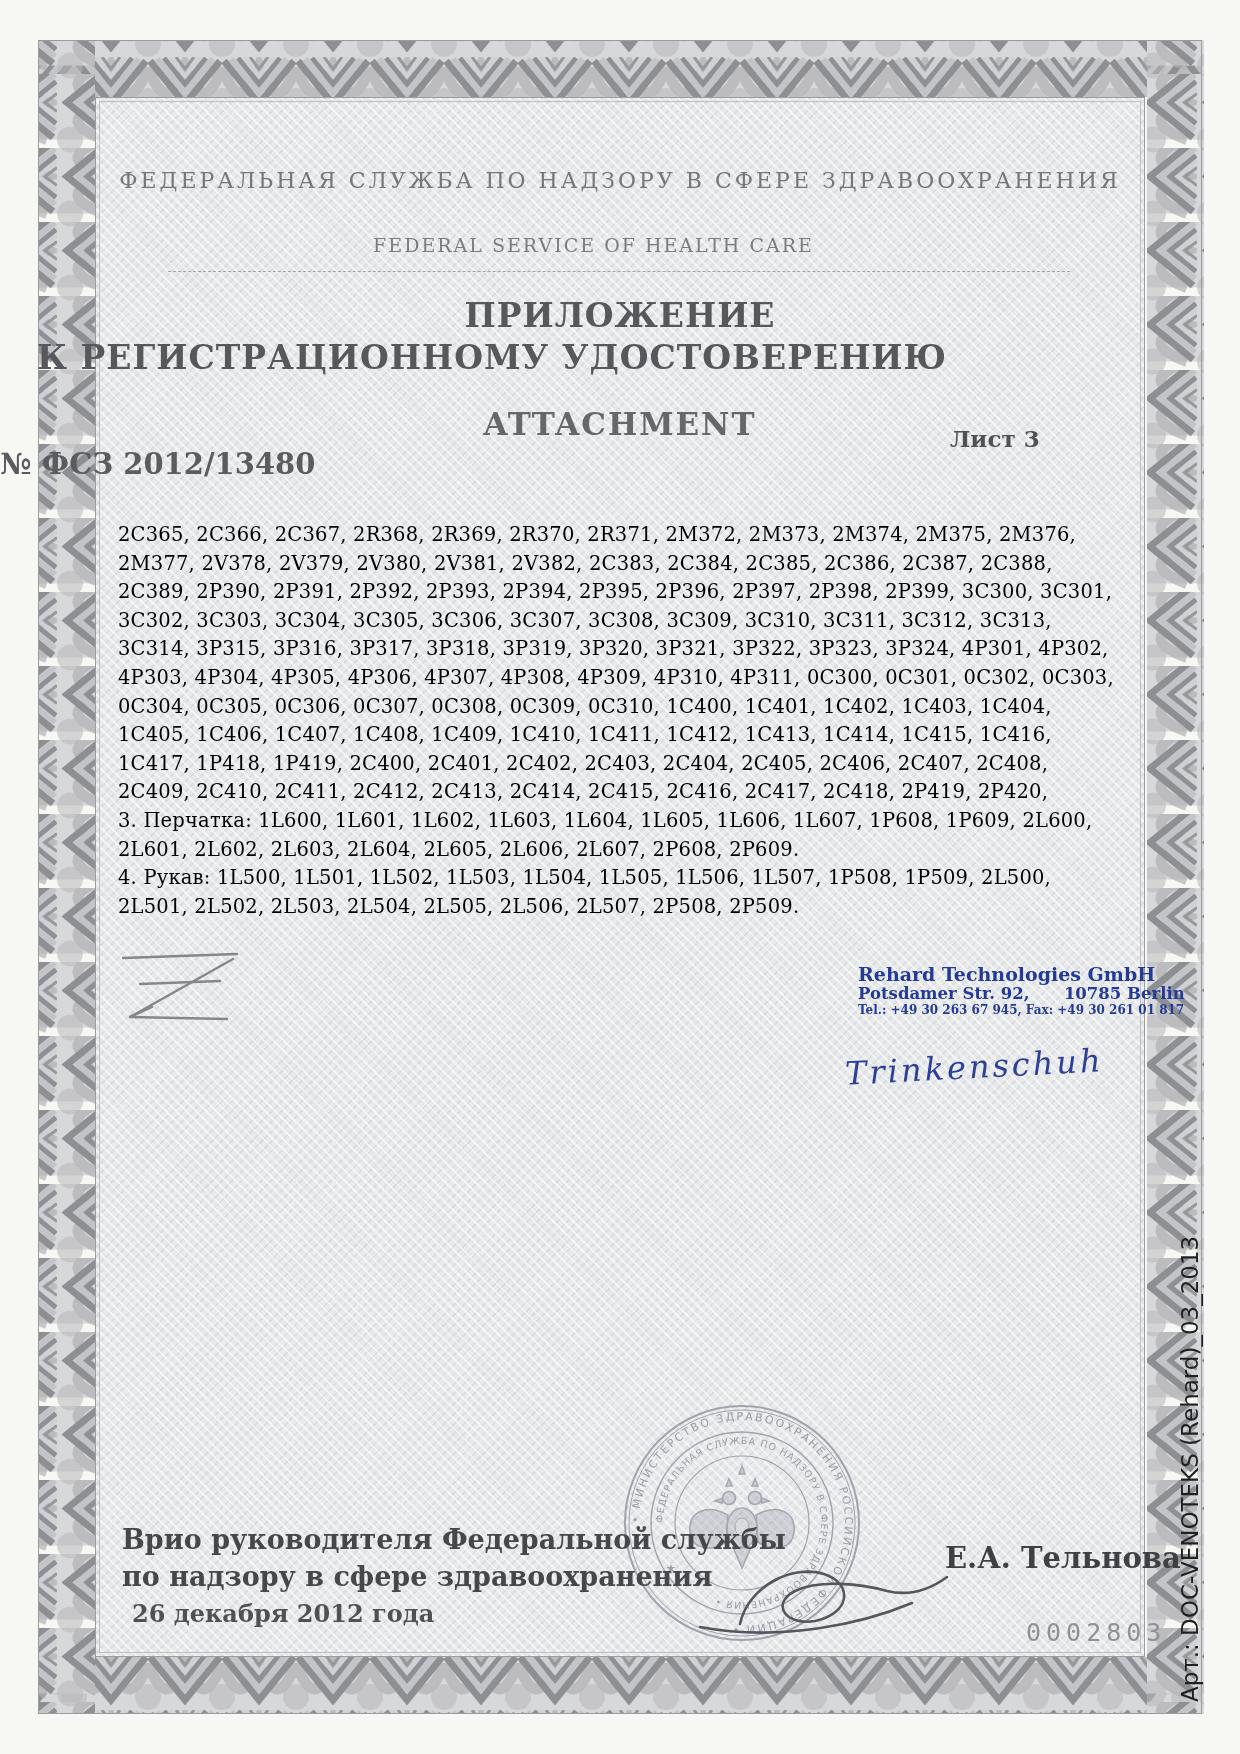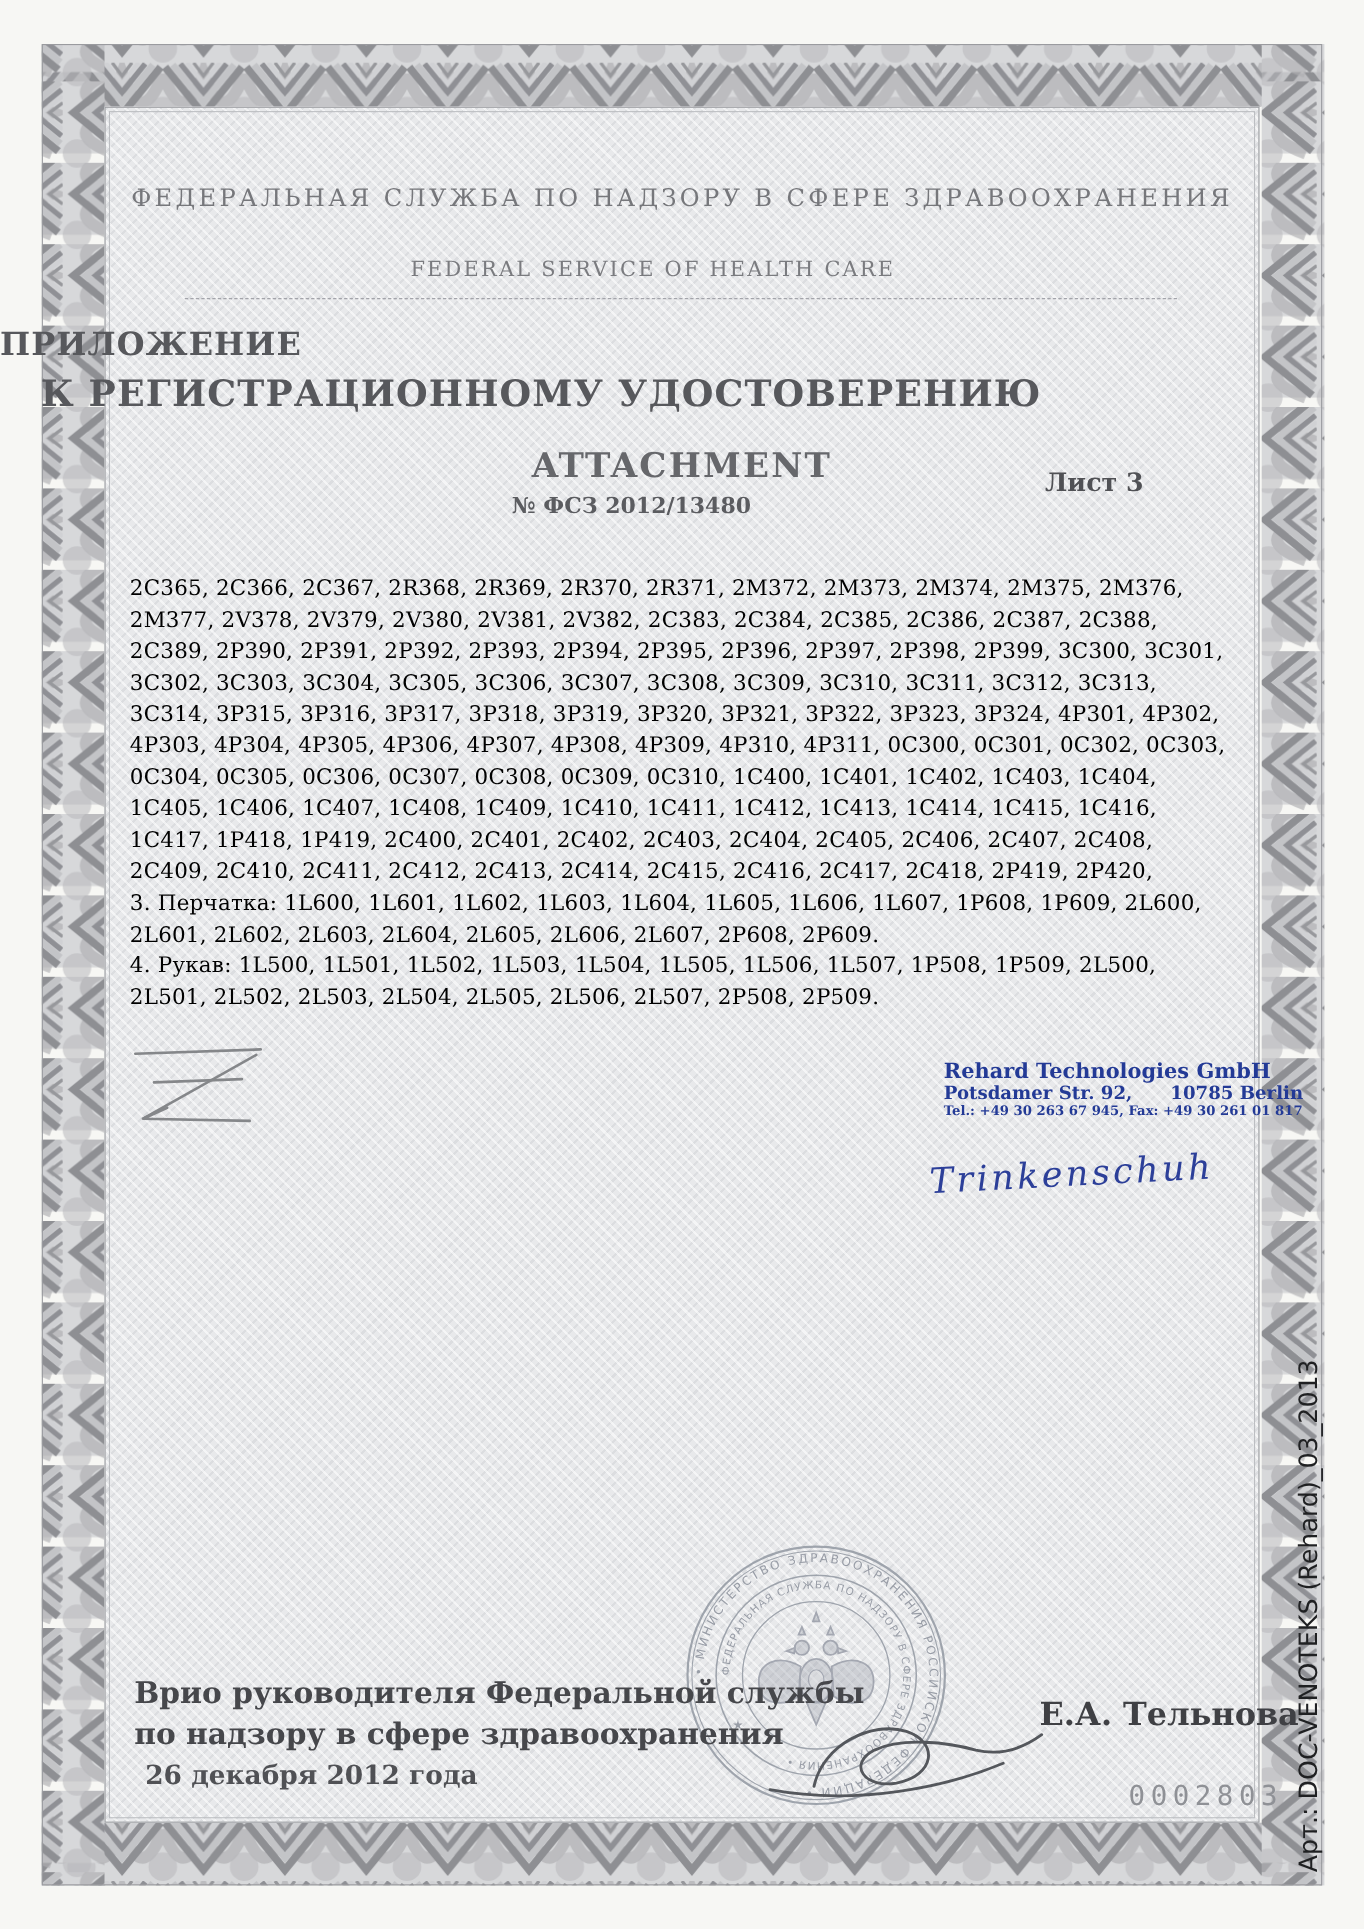--- a/index.html
+++ b/index.html
@@ -10,24 +10,24 @@
          background-color:#e8e9eb;
          background-image:
            repeating-linear-gradient(45deg, rgba(255,255,255,.55) 0 2px, rgba(255,255,255,0) 2px 7px),
            repeating-linear-gradient(-45deg, rgba(176,179,185,.22) 0 2px, rgba(176,179,185,0) 2px 7px);
          border:1px solid #9b9da1;box-sizing:border-box;}
   .panel::after{content:"";position:absolute;inset:3px;border:1px solid #bcbec2;pointer-events:none;}
   .abs{position:absolute;}
   .hdr-ru{left:0;top:168px;width:1240px;text-align:center;font-size:22px;letter-spacing:3px;color:#76777b;}
   .hdr-en{left:0;top:234px;width:1187px;text-align:center;font-size:19px;letter-spacing:2px;color:#7a7b7f;}
   .divider{left:168px;top:271px;width:902px;border-top:1px dashed #a3a4aa;height:0;}
-  .title1{left:0;top:296px;width:1240px;text-align:left;font-size:29px;font-weight:bold;letter-spacing:1px;color:#57585c;}
+  .title1{left:0;top:296px;width:1240px;text-align:center;font-size:33px;font-weight:bold;letter-spacing:1px;color:#57585c;}
   .title2{left:0;top:338px;width:984px;text-align:center;font-size:33px;font-weight:bold;letter-spacing:1px;color:#57585c;}
   .attach{left:0;top:406px;width:1240px;text-align:center;font-size:31px;font-weight:bold;letter-spacing:2px;color:#66676b;}
-  .number{left:0;top:447px;width:1148px;text-align:center;font-size:20px;font-weight:bold;color:#5b5c60;}
+  .number{left:0;top:447px;width:1148px;text-align:left;font-size:29px;font-weight:bold;color:#5b5c60;}
   .sheet{left:950px;top:425px;font-size:23px;font-weight:bold;color:#505155;}
   .body-block{left:118px;top:521px;width:1010px;font-size:19.5px;line-height:28.6px;color:#000000;
               letter-spacing:.2px;}
   .body-block div{white-space:nowrap;}
   .stamp{color:#233a96;}
   .stamp-company{left:858px;top:963px;font-size:19px;font-weight:bold;}
   .stamp-address{left:858px;top:984px;font-size:16.5px;font-weight:bold;white-space:pre;}
   .stamp-phone{left:858px;top:1003px;font-size:12px;font-weight:bold;}
   .handwriting{left:845px;top:1048px;font-size:32px;font-style:italic;color:#2c3f99;
                transform:rotate(-3deg);letter-spacing:3px;font-family:"DejaVu Serif",serif;}

